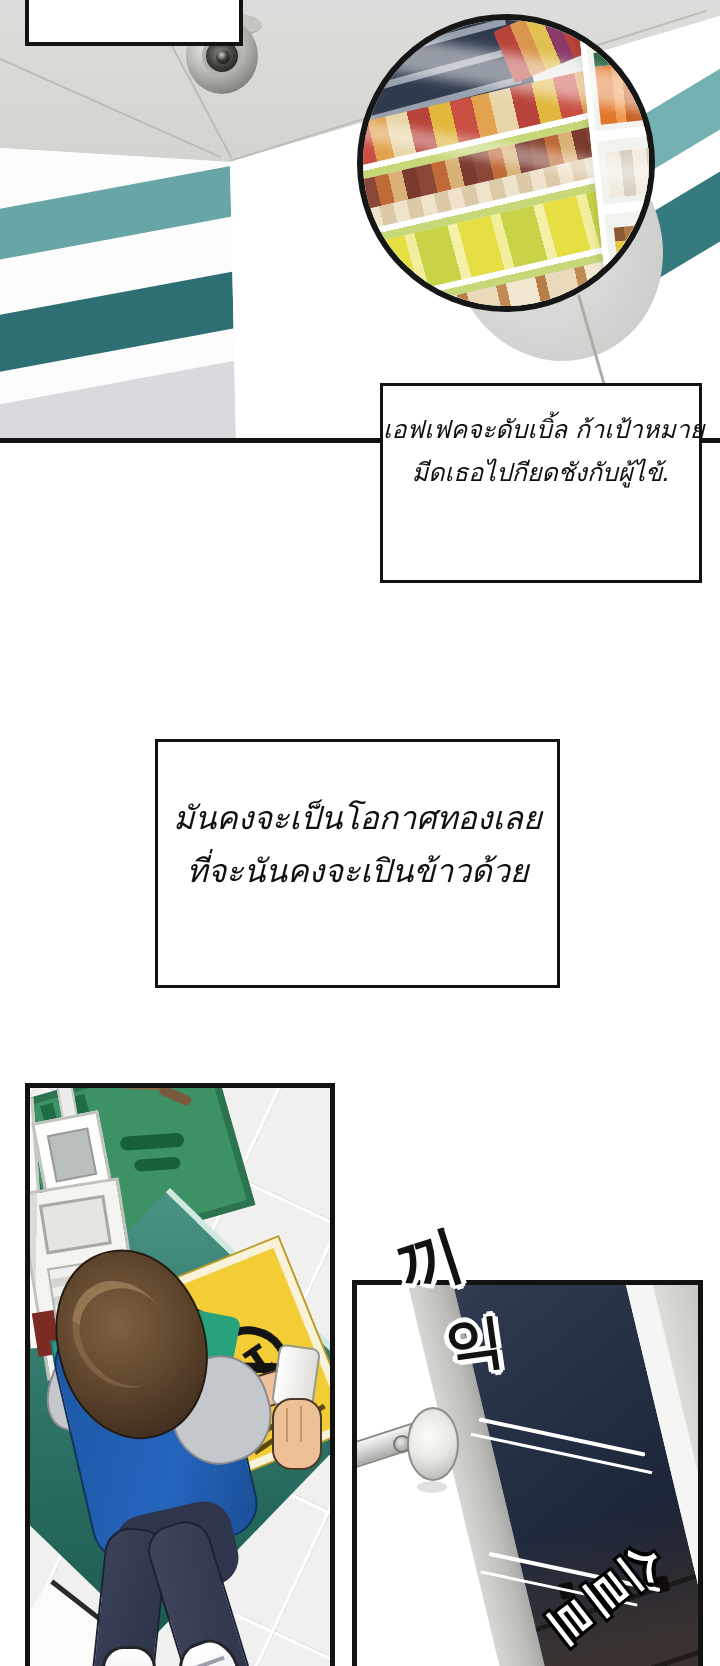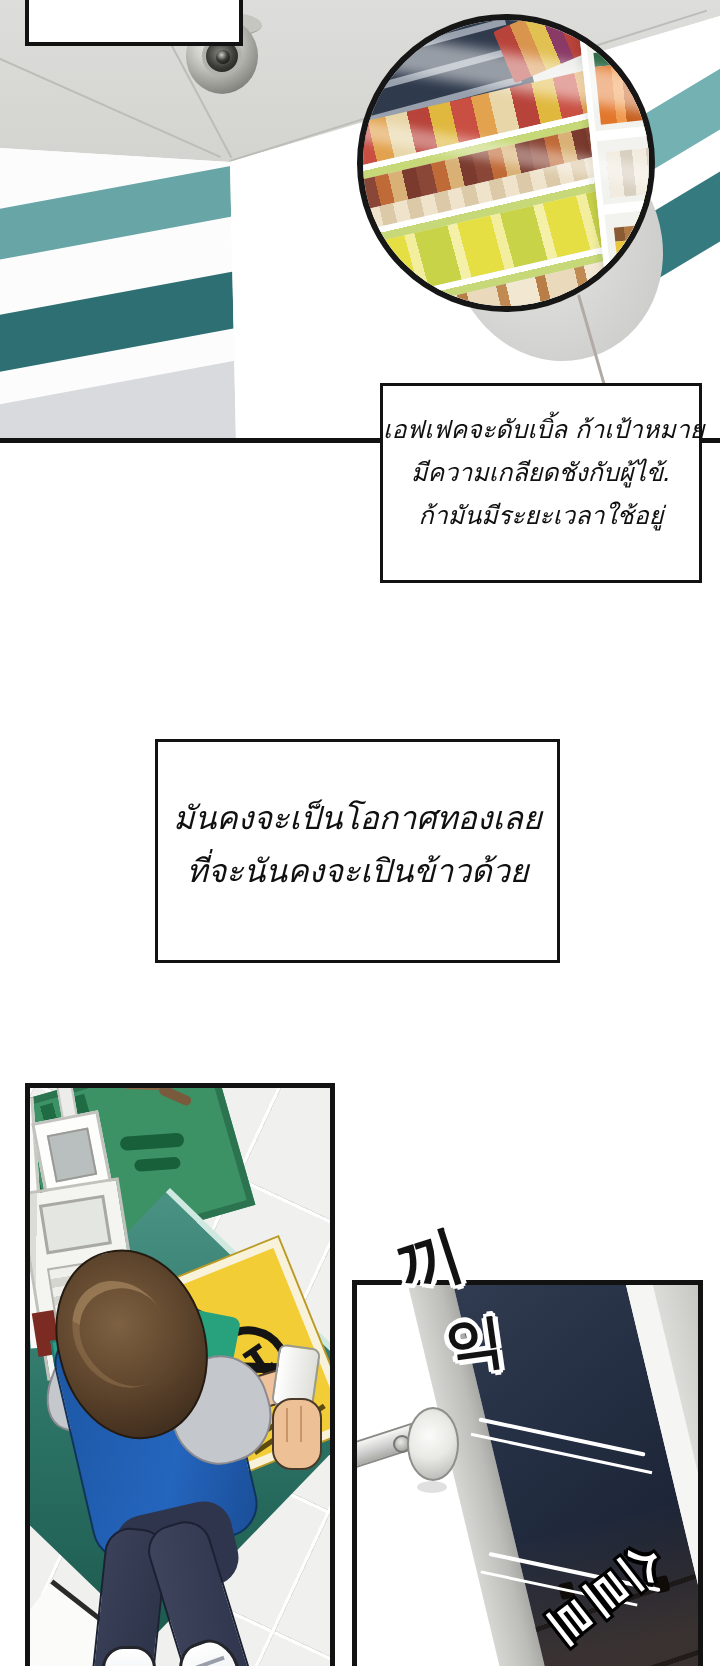--- a/index.html
+++ b/index.html
@@ -107,25 +107,24 @@
       <div class="a" style="left:0px;top:80px;width:430px;height:36px;background:rgba(255,255,255,.5);transform:rotate(18deg);filter:blur(6px);"></div>
       <div class="a" style="left:-10px;top:170px;width:430px;height:20px;background:rgba(255,255,255,.38);transform:rotate(18deg);filter:blur(5px);"></div>
     </div>
   </div>
 
   <div class="a bline"></div>
   <div class="a tlbox"></div>
 
   <div class="a cap" style="left:380px;top:383px;width:322px;height:200px;font-size:25px;line-height:43px;padding-top:22px;">
     <div>เอฟเฟคจะดับเบิ้ล ก้าเป้าหมาย</div>
-    <div>มีความเกลียดชังกับผู้ไข้.</div>
-    <div>ก้ามันมีระยะเวลาใช้อยู่</div>
-  </div>
-
-  <div class="a cap" style="left:155px;top:739px;width:405px;height:224px;font-size:32px;line-height:53px;padding-top:50px;">
+    <div>มีดเธอไปกียดชังกับผู้ไข้.</div>
+  </div>
+
+  <div class="a cap" style="left:155px;top:739px;width:405px;height:249px;font-size:32px;line-height:53px;padding-top:50px;">
     <div>มันคงจะเป็นโอกาศทองเลย</div>
     <div>ที่จะนันคงจะเปินข้าวด้วย</div>
   </div>
 
   <div class="a panel floor" style="left:25px;top:1083px;width:310px;height:583px;">
 
     <div class="a" style="left:-18px;top:-14px;width:225px;height:165px;transform:rotate(-16deg);background:#3d9265;border:7px solid #2c7350;">
       <div class="a" style="left:4px;top:4px;width:80px;height:140px;background:repeating-linear-gradient(90deg,#1f6b44 0 13px,rgba(0,0,0,0) 13px 34px);"></div>
       <div class="a" style="left:122px;top:6px;width:52px;height:12px;background:#8a6848;border-radius:6px;transform:rotate(18deg);"></div>
       <div class="a" style="left:154px;top:26px;width:34px;height:10px;background:#7a5a3c;border-radius:5px;transform:rotate(40deg);"></div>

